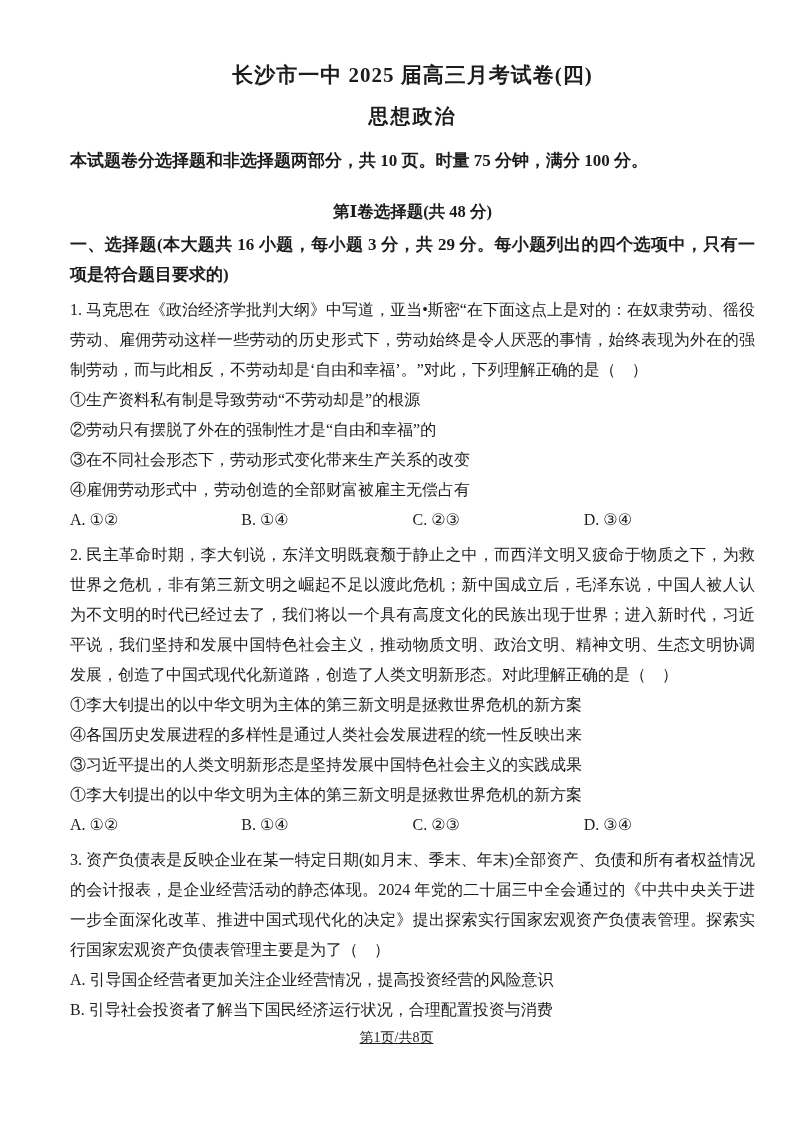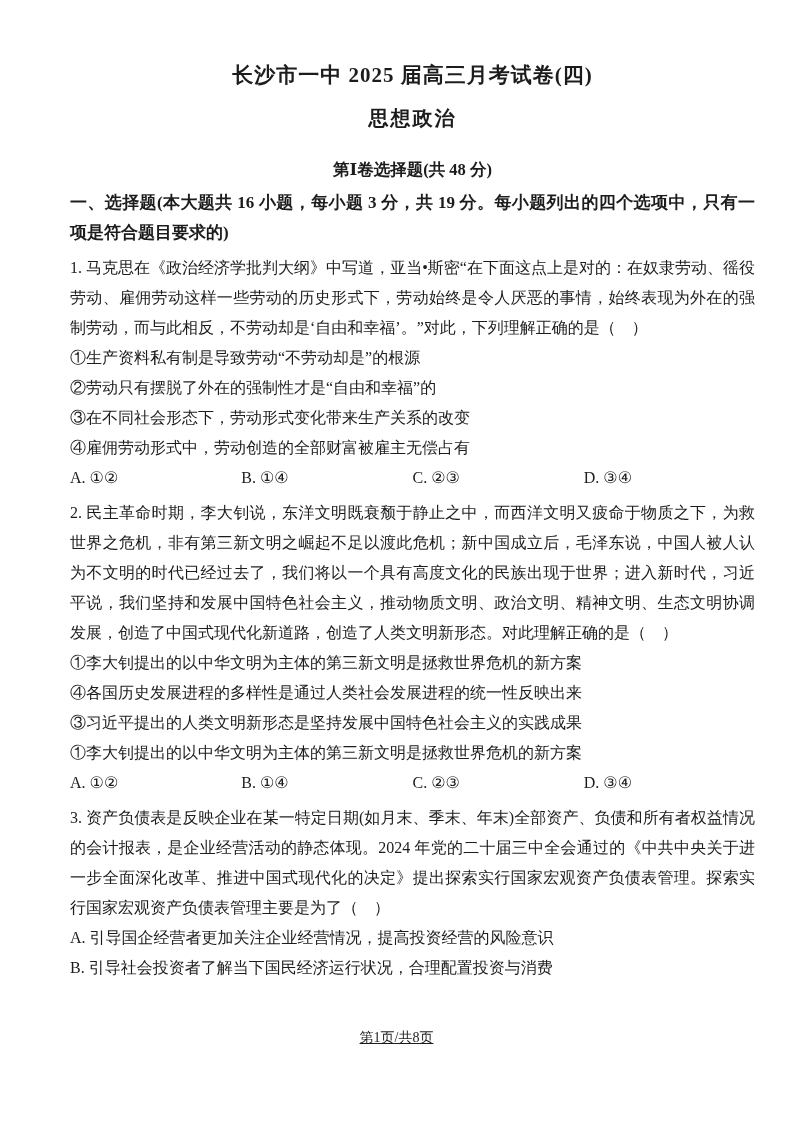--- a/index.html
+++ b/index.html
@@ -26,20 +26,21 @@
     letter-spacing: 1px;
     line-height: 30px;
   }
   .subject {
     text-align: center;
     font-size: 20px;
     font-weight: bold;
     margin-top: 14px;
     letter-spacing: 2px;
     line-height: 28px;
+    font-family: Liberation Mono, monospace;
   }
   .intro {
     font-size: 17px;
     font-weight: bold;
     margin-top: 16px;
     line-height: 26px;
     text-align: justify;
     text-align-last: left;
   }
   .section-header {
@@ -96,24 +97,25 @@
   }
 </style>
 </head>
 <body>
 
 <div class="page">
 
   <h1 class="title">长沙市一中 2025 届高三月考试卷(四)</h1>
   <h2 class="subject">思想政治</h2>
 
+  <p class="intro">本试题卷分选择题和非选择题两部分，共 10 页。时量 75 分钟，满分 100 分。</p>
 
   <p class="section-header">第Ⅰ卷选择题(共 48 分)</p>
 
-  <p class="part-header">一、选择题(本大题共 16 小题，每小题 3 分，共 19 分。每小题列出的四个选项中，只有一项是符合题目要求的)</p>
+  <p class="part-header">一、选择题(本大题共 16 小题，每小题 3 分，共 29 分。每小题列出的四个选项中，只有一项是符合题目要求的)</p>
 
   <div class="question">
     <p class="stem">1. 马克思在《政治经济学批判大纲》中写道，亚当•斯密“在下面这点上是对的：在奴隶劳动、徭役劳动、雇佣劳动这样一些劳动的历史形式下，劳动始终是令人厌恶的事情，始终表现为外在的强制劳动，而与此相反，不劳动却是‘自由和幸福’。”对此，下列理解正确的是（　）</p>
     <p class="item">①生产资料私有制是导致劳动“不劳动却是”的根源</p>
     <p class="item">②劳动只有摆脱了外在的强制性才是“自由和幸福”的</p>
     <p class="item">③在不同社会形态下，劳动形式变化带来生产关系的改变</p>
     <p class="item">④雇佣劳动形式中，劳动创造的全部财富被雇主无偿占有</p>
     <div class="choices">
       <span>A. ①②</span>
       <span>B. ①④</span>

